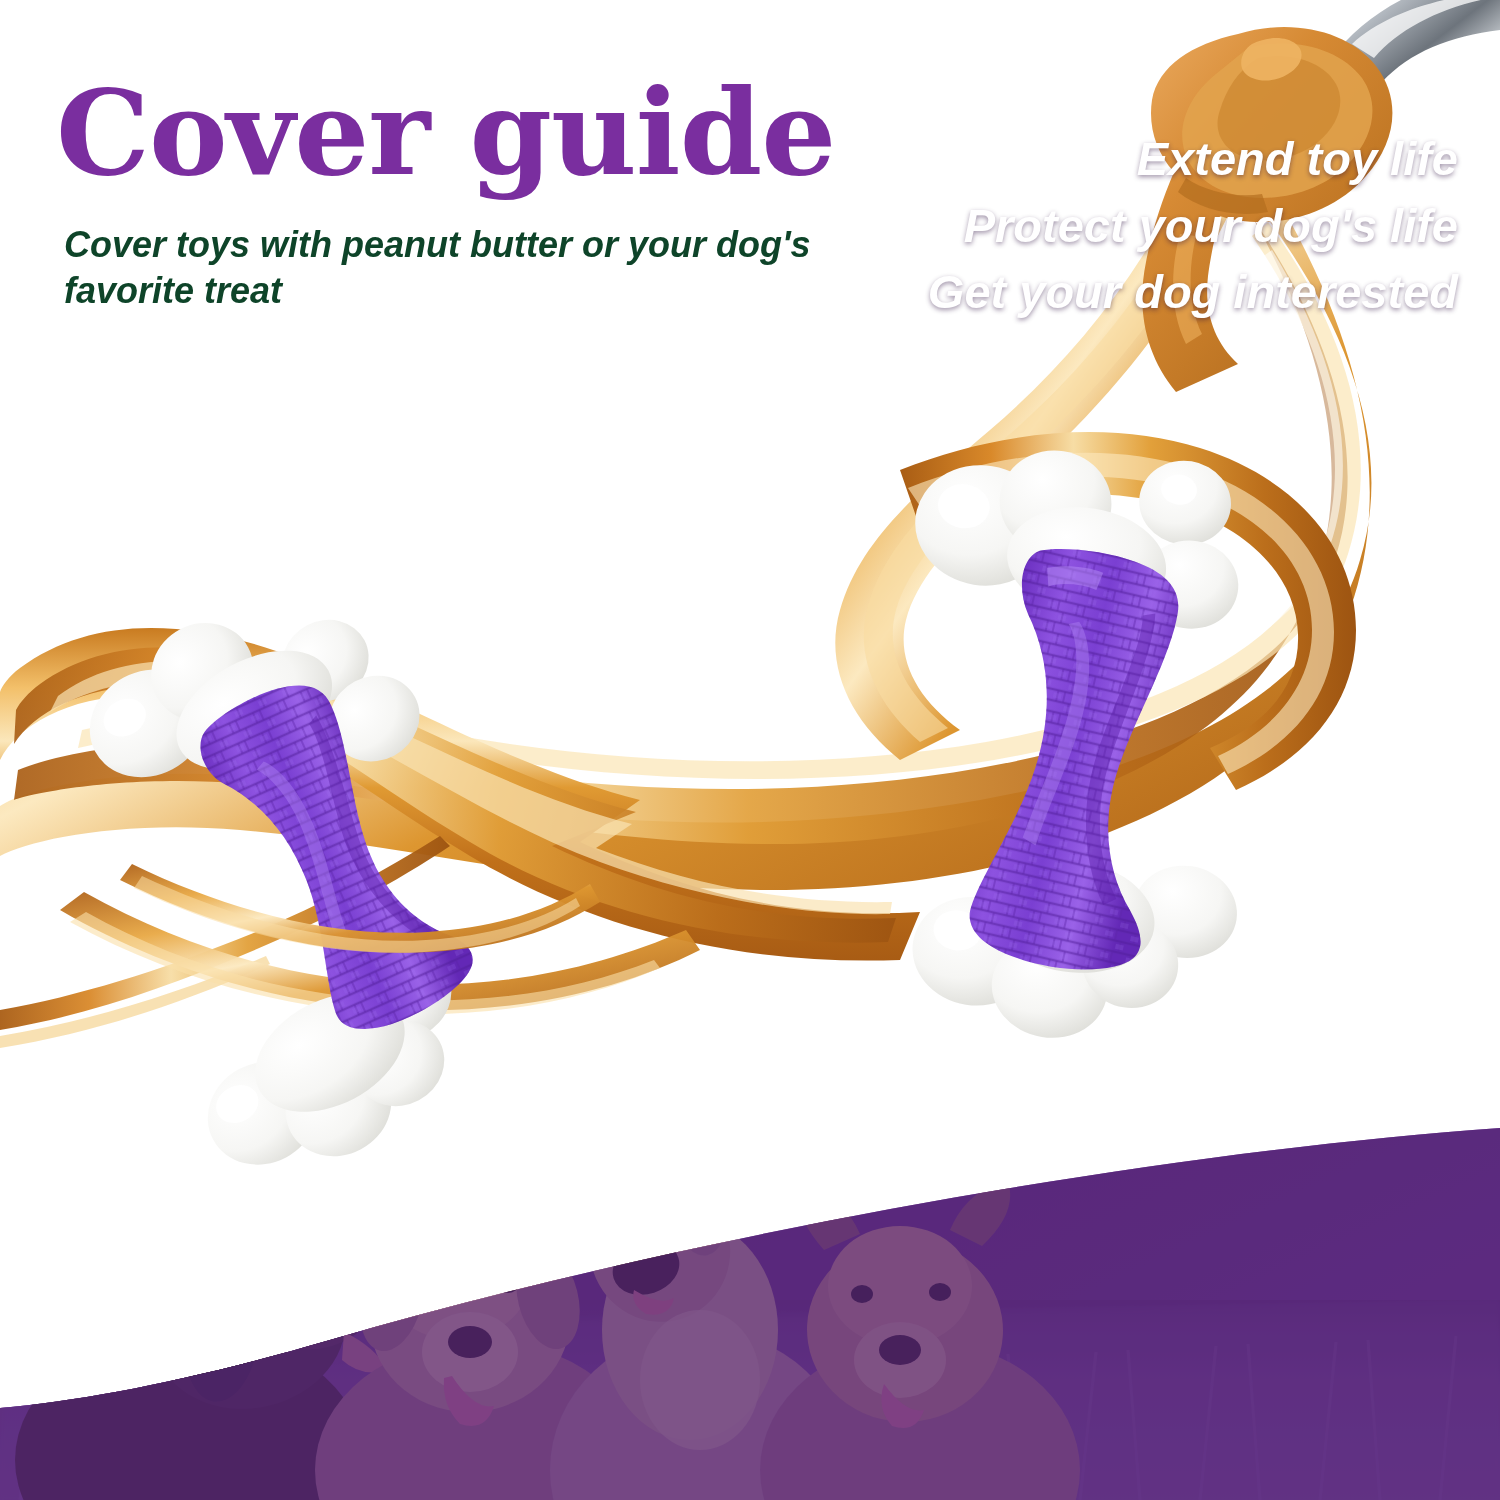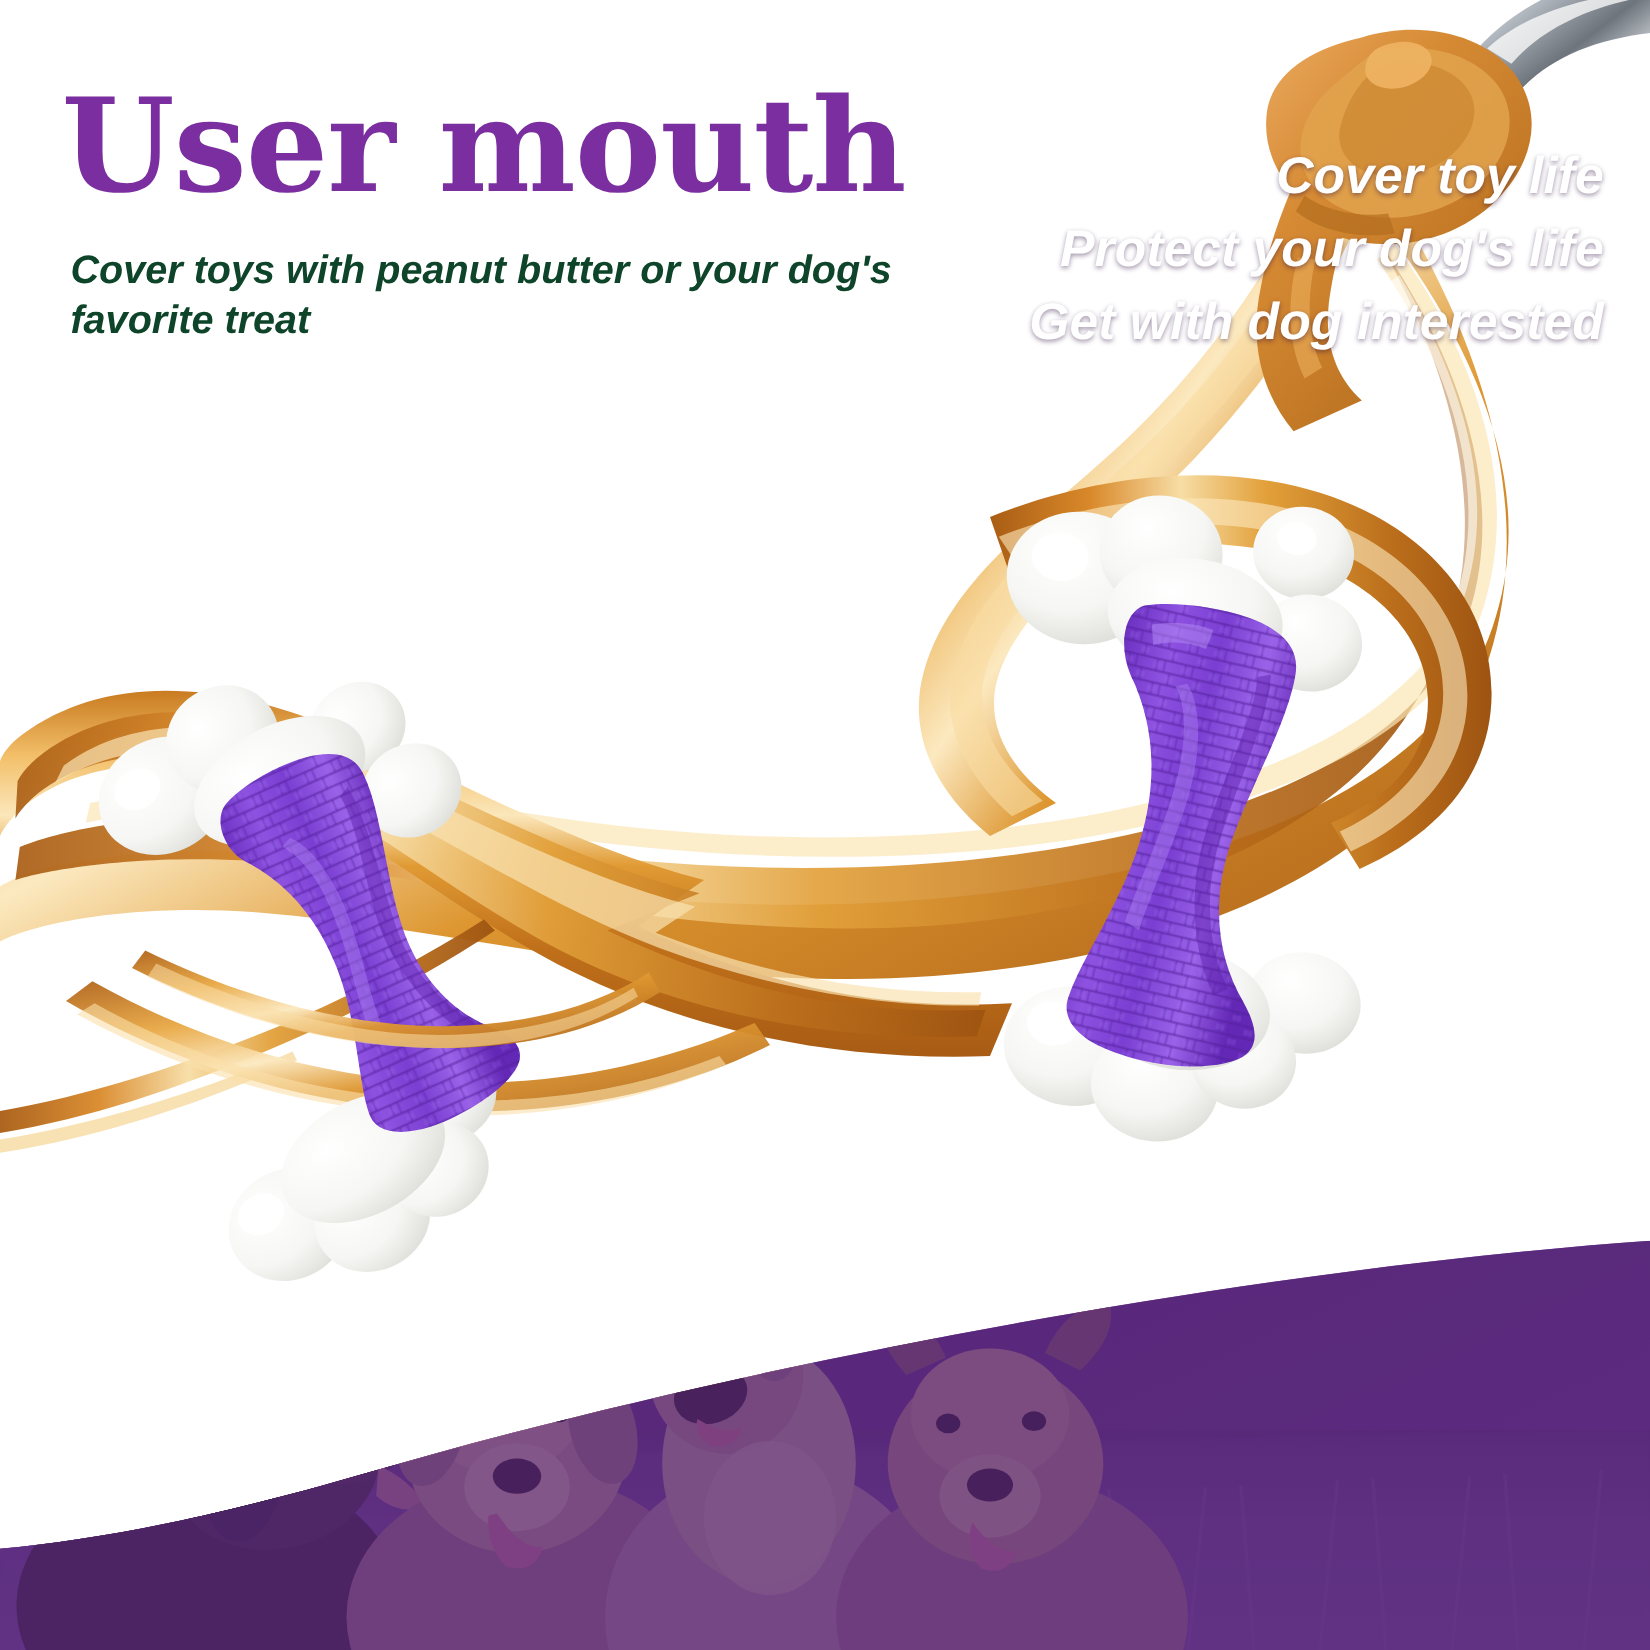--- a/index.html
+++ b/index.html
@@ -455,22 +455,22 @@
       </g>
 
       <rect x="0" y="1080" width="1500" height="420" fill="#6a3291" opacity="0.46"></rect>
       <rect x="0" y="1080" width="1500" height="420" fill="#4a1f6b" opacity="0.18"></rect>
 
       <path d="M0,1500 L1500,1500 L1500,1128 C1160,1152 700,1232 330,1340
                C200,1378 90,1400 0,1408 Z" fill="#4b2169" opacity="0.30"></path>
     </g>
   </svg>
 
-  <div id="title">User mouth</div>
+  <div id="title">Cover guide</div>
   <div id="subtitle">Cover toys with peanut butter or your dog's favorite treat</div>
 
   <div class="banner-lines">
-    <div>Cover toy life</div>
+    <div>Extend toy life</div>
     <div>Protect your dog's life</div>
-    <div>Get with dog interested</div>
+    <div>Get your dog interested</div>
   </div>
 
 </div>
 
 </body></html>

